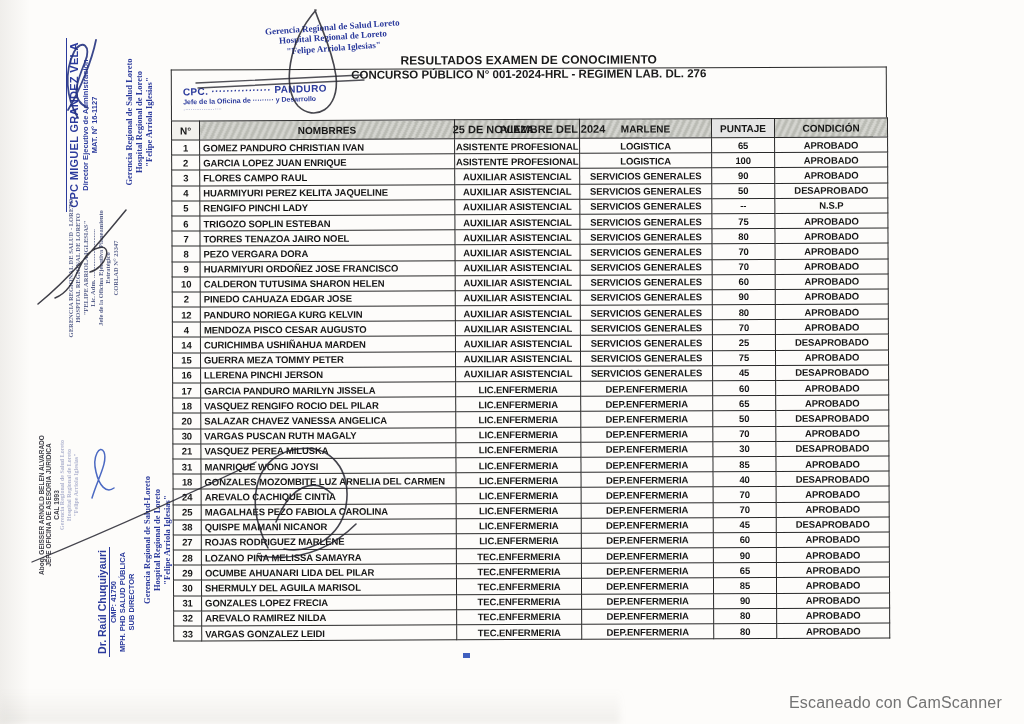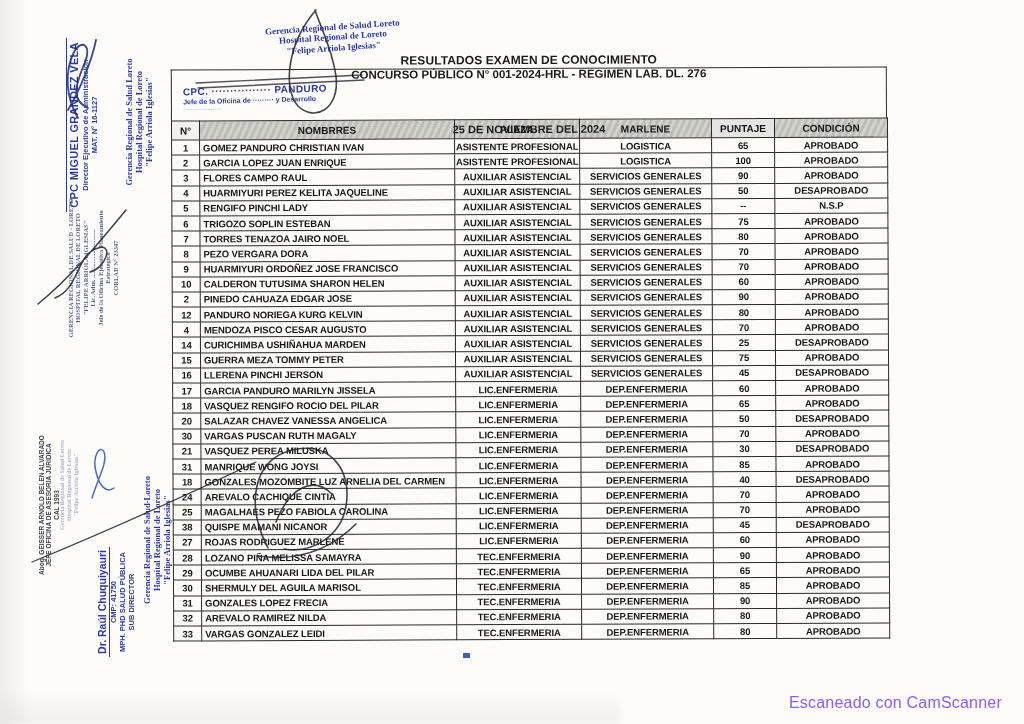--- a/index.html
+++ b/index.html
@@ -71,21 +71,21 @@
   #stamp-panduro div:nth-child(1){font-size:10px;font-weight:bold;letter-spacing:.4px;}
   #stamp-panduro div:nth-child(2){font-size:7px;font-weight:bold;}
   #stamp-panduro div:nth-child(3){font-size:5.5px;}
 
   #stamp-gerencia-top{left:238px;top:22px;width:190px;transform:rotate(-4deg);
      font-size:9px;z-index:3;}
 
   
   #sig-overlay{position:absolute;left:0;top:0;z-index:5;pointer-events:none;}
 
-  #camscanner{position:absolute;left:789px;top:694px;font-size:16px;color:#8b5cf6;
+  #camscanner{position:absolute;left:789px;top:694px;font-size:16px;color:#737373;
      letter-spacing:.2px;z-index:2;}
 </style>
 </head>
 <body>
 
 <div class="edge-shadow-left"></div>
 <div class="edge-shadow-bottom"></div>
 <div class="orange-bar seg-left"></div>
 <div class="orange-bar seg-right"></div>
 

